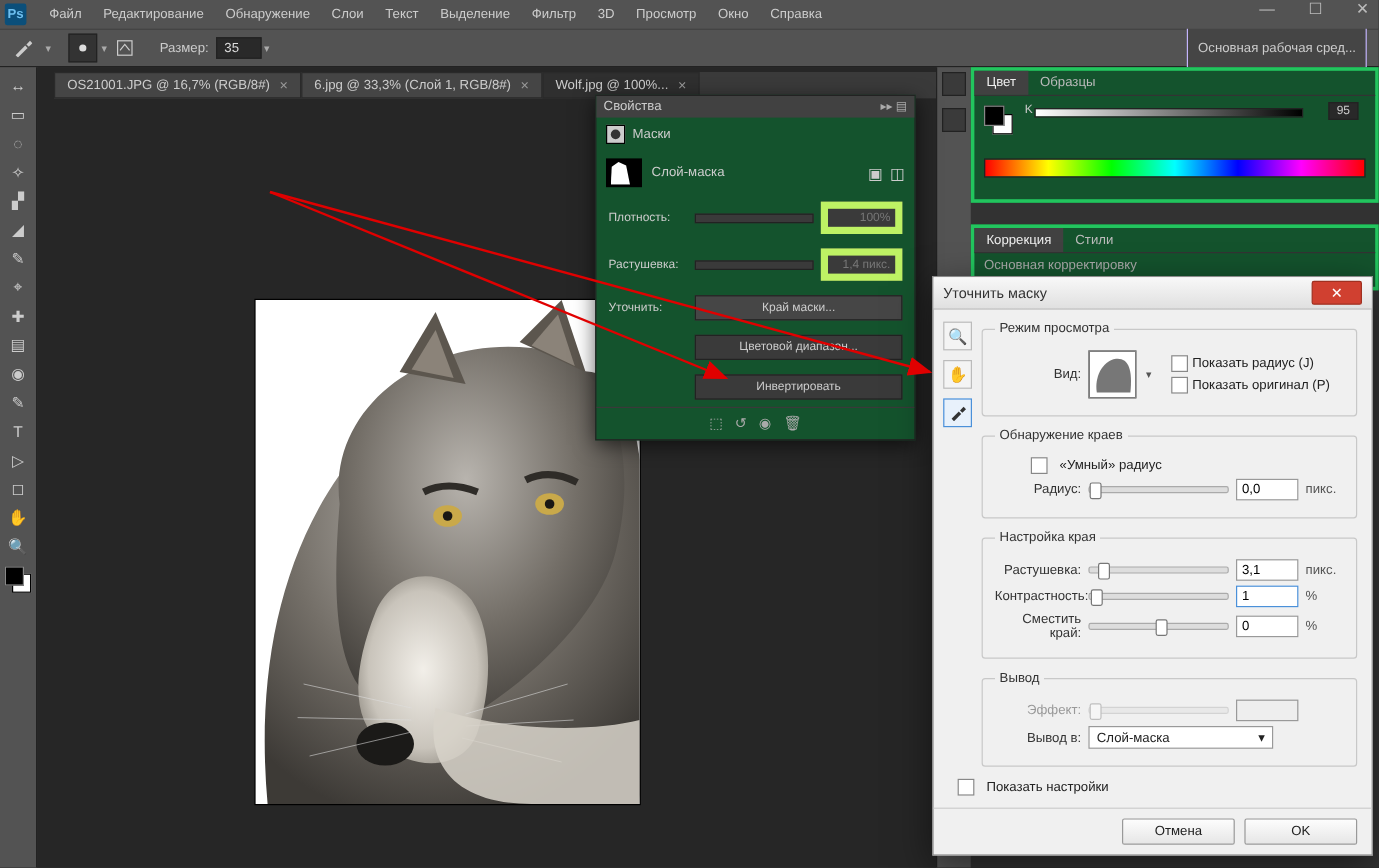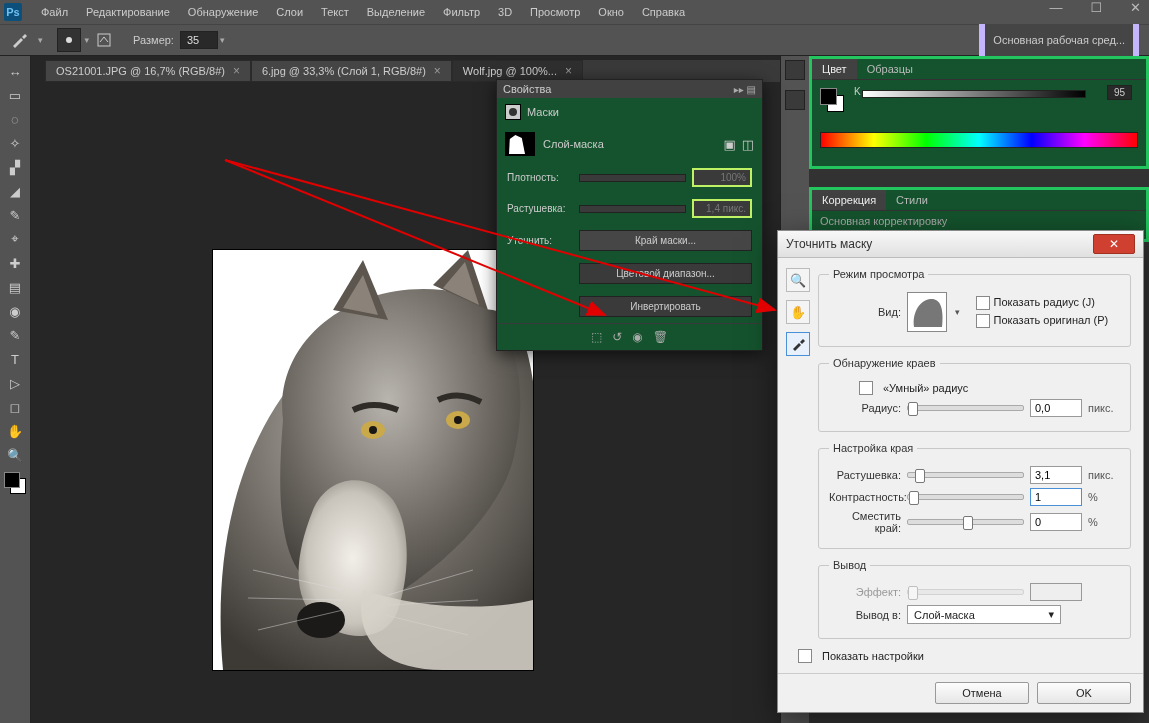--- a/index.html
+++ b/index.html
@@ -6,21 +6,21 @@
   .menubar{height:24px;background:#535353;display:flex;align-items:center;padding:0 4px;position:relative}
   .ps-logo{width:18px;height:18px;background:#0b4f7a;color:#6ec0f0;font-weight:bold;font-size:11px;display:flex;align-items:center;justify-content:center;border-radius:2px;margin-right:10px}
   .menu-item{padding:0 9px;height:24px;line-height:24px;cursor:default}
   .win-controls{position:absolute;right:8px;top:0;display:flex;gap:28px;font-size:13px;color:#bbb}
   .optbar{height:30px;background:#535353;border-top:1px solid #444;border-bottom:1px solid #222;display:flex;align-items:center;padding:0 10px}
   .brush-icon{width:18px;height:18px;margin-right:8px;display:inline-flex;align-items:center;justify-content:center}
   .brush-preview{width:22px;height:22px;background:#333;border:1px solid #222;display:inline-flex;align-items:center;justify-content:center;margin-right:2px}
   .chev{font-size:9px;color:#aaa;margin-left:2px}
   .opt-label{color:#ccc;margin:0 6px 0 12px;font-size:11px}
   .opt-field{background:#292929;border:1px solid #222;padding:2px 6px;font-size:11px;color:#ddd;min-width:24px}
-  .workspace-btn{margin-left:auto;background:#454545;border:6px solid #c4b5fd;padding:20px 8px;font-size:11px;color:#ccc}
+  .workspace-btn{margin-left:auto;background:#454545;border:1px solid #c4b5fd;padding:20px 8px;font-size:11px;color:#ccc}
 
   .body-row{display:flex;flex-direction:row;height:calc(723px - 24px - 30px);position:relative}
 
   .toolbox{width:30px;background:#535353;border-right:1px solid #222;display:flex;flex-direction:column;align-items:center;padding-top:4px;gap:2px}
   .tool{width:22px;height:22px;display:flex;align-items:center;justify-content:center;color:#ccc;font-size:13px;cursor:default}
   .swatches{margin-top:4px;position:relative;width:22px;height:22px}
   .sw-b{position:absolute;width:14px;height:14px;background:#fff;border:1px solid #000;right:0;bottom:0}
   .sw-f{position:absolute;width:14px;height:14px;background:#000;border:1px solid #888;left:0;top:0}
 
   .canvas-area{flex:1;background:#262626;position:relative;overflow:hidden}
@@ -50,21 +50,21 @@
   .props .title{display:flex;align-items:center;gap:6px;padding:6px 8px}
   .mask-ico{width:14px;height:14px;background:#ccc;border:1px solid #000;position:relative}
   .mask-ico::after{content:"";position:absolute;inset:2px;background:#333;clip-path:circle(40% at 50% 50%)}
   .layer-row{display:flex;align-items:center;gap:8px;padding:6px 8px}
   .layer-thumb{width:30px;height:24px;background:#000;position:relative}
   .layer-thumb::after{content:"";position:absolute;left:4px;top:2px;width:16px;height:20px;background:#fff;clip-path:polygon(0 100%,5% 25%,40% 5%,80% 20%,100% 100%,0 100%)}
   .layer-icons{margin-left:auto;display:flex;gap:6px;color:#ccc;font-size:13px}
   .prop-row{display:flex;align-items:center;padding:6px 10px;gap:6px}
   .prop-row .lab{width:66px;font-size:10px;color:#ccc}
   .prop-row .slider{flex:1;height:6px;background:#3a3a3a;border:1px solid #222;position:relative}
-  .prop-row .val{width:48px;background:#3a3a3a;border:2px solid #bef264;padding:2px 4px;font-size:10px;text-align:right;color:#777}
+  .prop-row .val{width:48px;background:#3a3a3a;border:6px solid #bef264;padding:2px 4px;font-size:10px;text-align:right;color:#777}
   .prop-btn{flex:1;background:#3a3a3a;border:1px solid #222;padding:4px 0;font-size:10px;color:#ccc;text-align:center}
   .prop-btn.hi{background:#464646}
   .props .foot{display:flex;gap:10px;justify-content:center;padding:6px;border-top:1px solid #3a3a3a;color:#aaa;font-size:12px}
 
   
   .dlg{position:absolute;left:777px;top:230px;width:365px;background:#f0f0f0;border:1px solid #8a8a8a;box-shadow:0 8px 30px rgba(0,0,0,.5);color:#222;font-size:11px;z-index:10}
   .dlg .titlebar{height:26px;background:linear-gradient(#f8f8f8,#e0e0e0);border-bottom:1px solid #bbb;display:flex;align-items:center;padding:0 8px}
   .dlg .titlebar .ttl{font-size:12px;color:#333}
   .dlg .titlebar .close{margin-left:auto;width:40px;height:18px;background:#d04030;color:#fff;display:flex;align-items:center;justify-content:center;border:1px solid #a03020;border-radius:2px;font-size:12px}
   .dlg-body{padding:10px 12px 6px 40px;position:relative}

